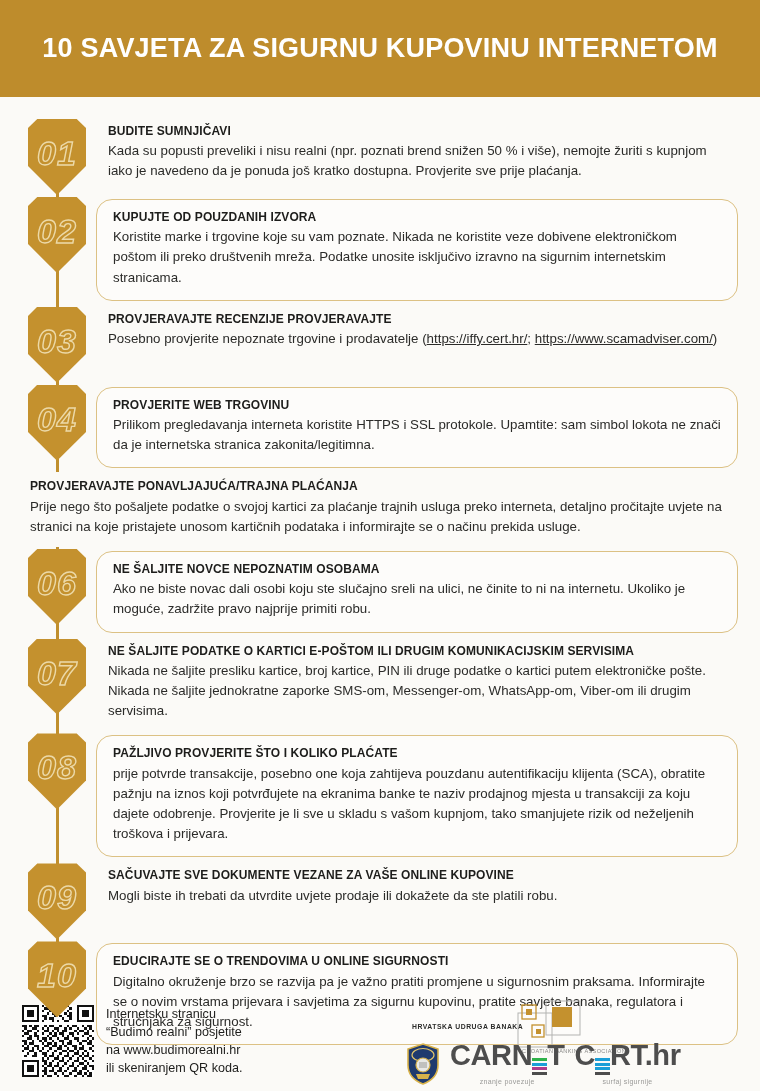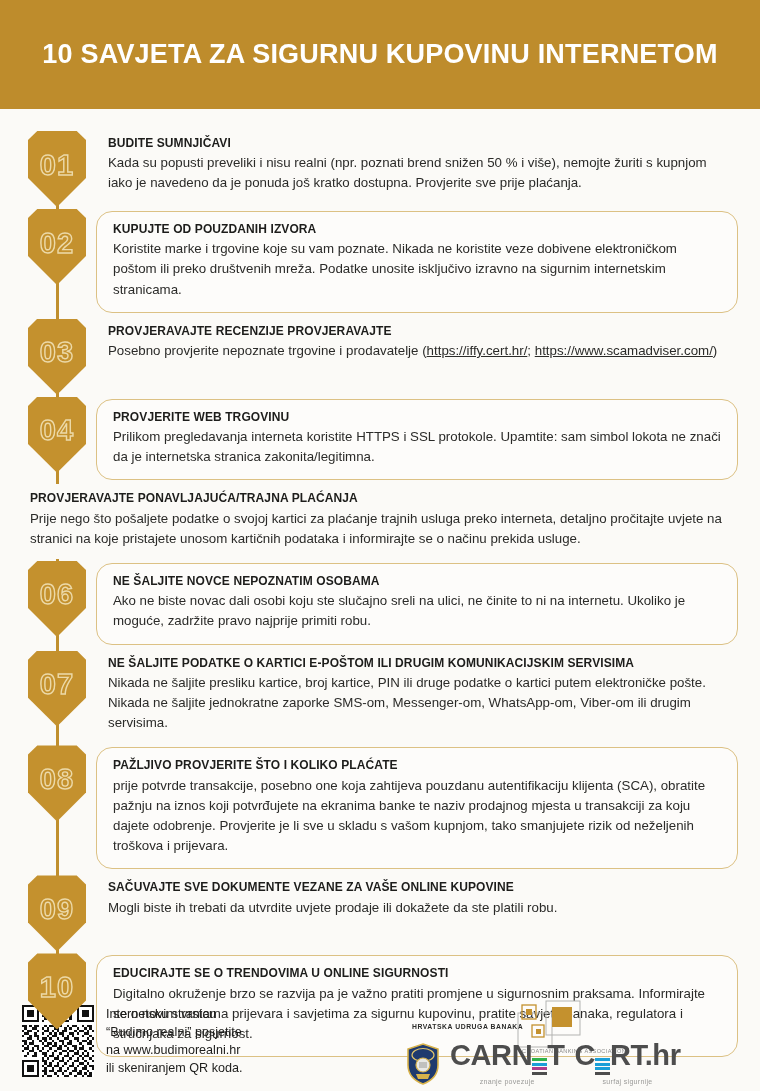--- a/index.html
+++ b/index.html
@@ -6,21 +6,21 @@
   html, body {
     width: 760px; height: 1091px;
     background: #fbfaf7;
     font-family: "Liberation Sans", sans-serif;
     overflow: hidden;
   }
   .page { position: relative; width: 760px; height: 1091px; background: #fbfaf7; }
 
   
   .header {
-    width: 760px; height: 109px;
+    width: 760px; height: 97px;
     background: #be8c2c;
     display: flex; align-items: center; justify-content: center;
   }
   .header-title {
     color: #ffffff;
     font-size: 27px;
     font-weight: bold;
     letter-spacing: 0.2px;
     text-align: center;
     font-family: "Liberation Sans", sans-serif;
@@ -60,28 +60,29 @@
     position: relative;
     z-index: 2;
     width: 58px; height: 76px;
     background: #c4912e;
     -webkit-clip-path: polygon(16% 0%, 84% 0%, 100% 12%, 100% 62%, 50% 100%, 0% 62%, 0% 12%);
     clip-path: polygon(16% 0%, 84% 0%, 100% 12%, 100% 62%, 50% 100%, 0% 62%, 0% 12%);
     display: flex; align-items: center; justify-content: center;
     margin-top: 2px;
   }
   .shield-num {
-    font-size: 29px;
+    font-size: 34px;
     font-weight: bold;
     letter-spacing: 1px;
     color: transparent;
     -webkit-text-stroke: 1.4px #ecd9a8;
     font-family: "Liberation Sans", sans-serif;
     line-height: 1;
     padding-bottom: 8px;
+    font-style: italic;
   }
 
   .content {
     flex: 1 1 auto;
     padding: 6px 14px 10px 12px;
     min-width: 0;
   }
   .content.boxed {
     border: 1.5px solid #dcc184;
     border-radius: 16px;

